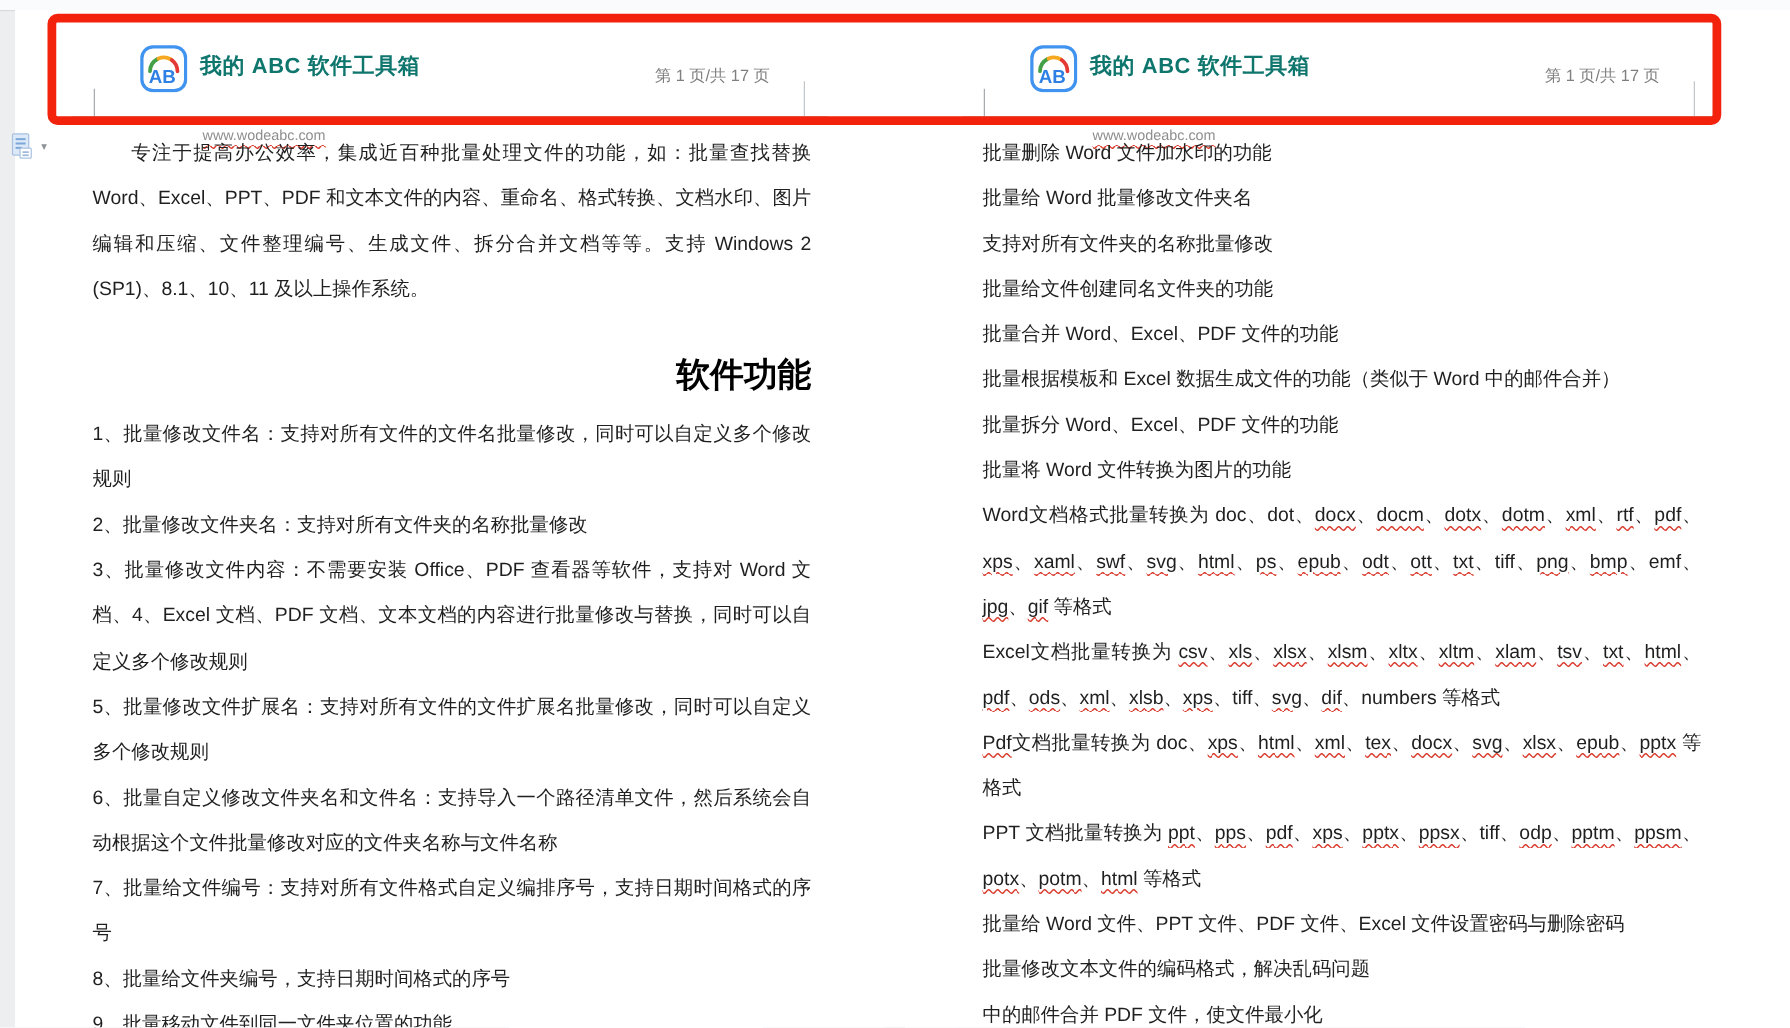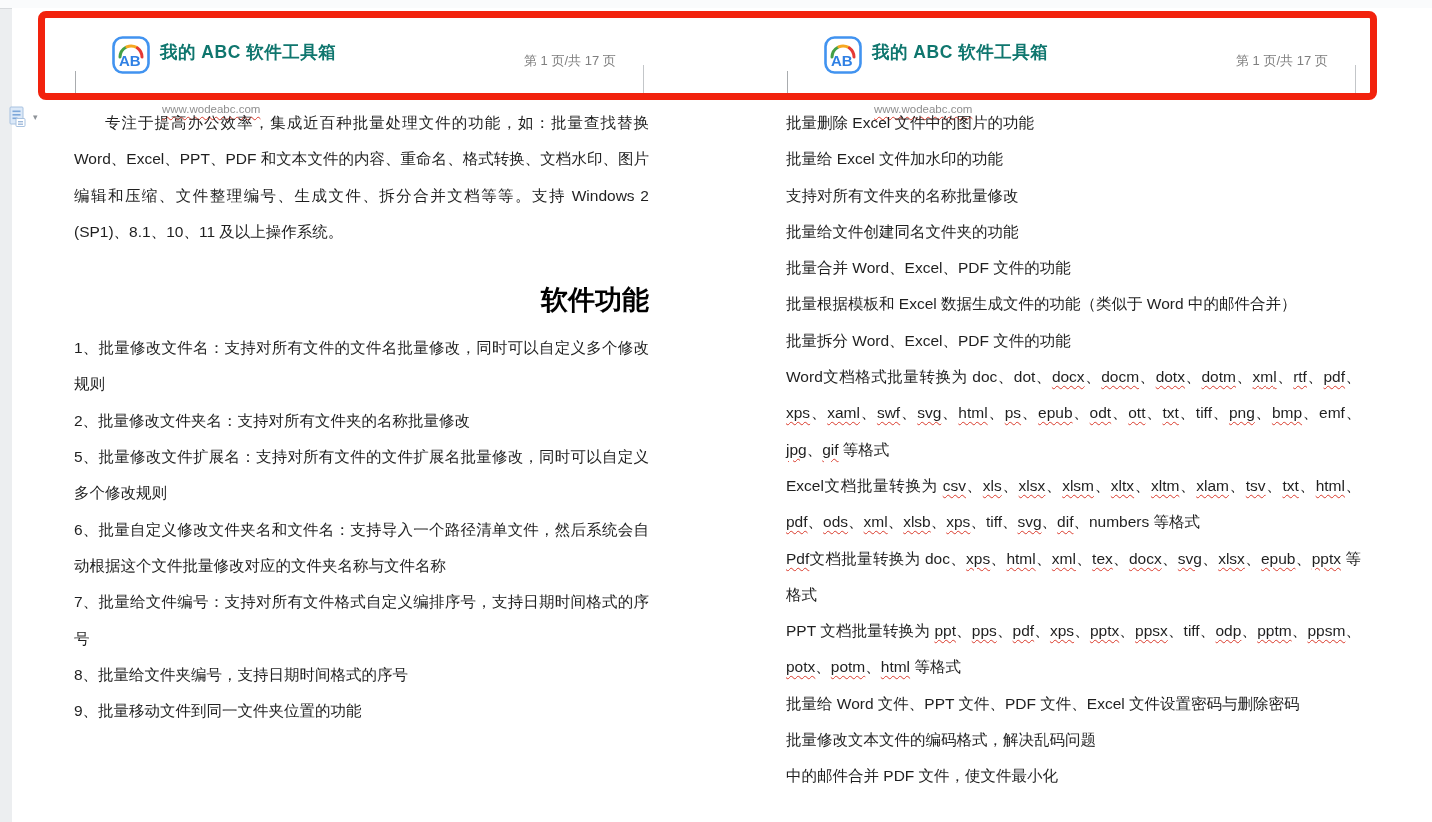--- a/index.html
+++ b/index.html
@@ -83,20 +83,21 @@
   <div class="doc-url">www.wodeabc.com</div>
   <div class="page-info">第 1 页/共 17 页</div>
   <div class="hdr-line"></div>
   <div class="hdr-tick-l"></div>
   <div class="hdr-tick-r"></div>
   <div class="content">
       <p class="body indent" style="text-indent: 31px;"><span>专注于提高办公效率，集成近百种批量处理文件的功能，如：批量查找替换 Word、Excel、PPT、PDF 和文本文件的内容、重命名、格式转换、文档水印、图片编辑和压缩、文件整理编号、生成文件、拆分合并文档等等。支持 Windows 2 (SP1)、8.1、10、11 及以上操作系统。</span></p>
       <h2><span>软件功能</span></h2>
       <p class="body"><span>1、批量修改文件名：支持对所有文件的文件名批量修改，同时可以自定义多个修改规则</span></p>
       <p class="body"><span>2、批量修改文件夹名：支持对所有文件夹的名称批量修改</span></p>
+      <p class="body"><span>3、批量修改文件内容：不需要安装 Office、PDF 查看器等软件，支持对 Word 文档、4、Excel 文档、PDF 文档、文本文档的内容进行批量修改与替换，同时可以自定义多个修改规则</span></p>
       <p class="body"><span>5、批量修改文件扩展名：支持对所有文件的文件扩展名批量修改，同时可以自定义多个修改规则</span></p>
       <p class="body"><span>6、批量自定义修改文件夹名和文件名：支持导入一个路径清单文件，然后系统会自动根据这个文件批量修改对应的文件夹名称与文件名称</span></p>
       <p class="body"><span>7、批量给文件编号：支持对所有文件格式自定义编排序号，支持日期时间格式的序号</span></p>
       <p class="body"><span>8、批量给文件夹编号，支持日期时间格式的序号</span></p>
       <p class="body"><span>9、批量移动文件到同一文件夹位置的功能</span></p>
     </div>
 </div>
 
 <div class="page page-right">
   <svg class="logo" viewBox="0 0 38 38">
@@ -106,27 +107,28 @@
     <path d="M25.4 12 A 11.5 11.5 0 0 1 30 21" fill="none" stroke="#e53935" stroke-width="3" stroke-linecap="round"></path>
     <text x="7" y="30" font-size="15" font-weight="bold" fill="#2f80e4" font-family="Liberation Sans, sans-serif">AB</text>
   </svg>
   <div class="doc-title">我的 ABC 软件工具箱</div>
   <div class="doc-url">www.wodeabc.com</div>
   <div class="page-info">第 1 页/共 17 页</div>
   <div class="hdr-line"></div>
   <div class="hdr-tick-l"></div>
   <div class="hdr-tick-r"></div>
   <div class="content">
-      <p class="body"><span>批量删除 Excel 文件中的图片的功能</span></p>
-      <p class="body"><span>批量给 Excel 文件加水印的功能</span></p>
+      <p class="body"><span>批量删除 Word 文件加水印的功能</span></p>
+      <p class="body"><span>批量给 Word 批量修改文件夹名</span></p>
       <p class="body"><span>支持对所有文件夹的名称批量修改</span></p>
       <p class="body"><span>批量给文件创建同名文件夹的功能</span></p>
       <p class="body"><span>批量合并 Word、Excel、PDF 文件的功能</span></p>
       <p class="body"><span>批量根据模板和 Excel 数据生成文件的功能（类似于 Word 中的邮件合并）</span></p>
       <p class="body"><span>批量拆分 Word、Excel、PDF 文件的功能</span></p>
+      <p class="body"><span>批量将 Word 文件转换为图片的功能</span></p>
       <p class="body"><span>Word文档格式批量转换为 doc、dot、</span><span class="sq">docx</span><span>、</span><span class="sq">docm</span><span>、</span><span class="sq">dotx</span><span>、</span><span class="sq">dotm</span><span>、</span><span class="sq">xml</span><span>、</span><span class="sq">rtf</span><span>、</span><span class="sq">pdf</span><span>、</span><span class="sq">xps</span><span>、</span><span class="sq">xaml</span><span>、</span><span class="sq">swf</span><span>、</span><span class="sq">svg</span><span>、</span><span class="sq">html</span><span>、</span><span class="sq">ps</span><span>、</span><span class="sq">epub</span><span>、</span><span class="sq">odt</span><span>、</span><span class="sq">ott</span><span>、</span><span class="sq">txt</span><span>、tiff、</span><span class="sq">png</span><span>、</span><span class="sq">bmp</span><span>、emf、</span><span class="sq">jpg</span><span>、</span><span class="sq">gif</span><span> 等格式</span></p>
       <p class="body"><span>Excel文档批量转换为 </span><span class="sq">csv</span><span>、</span><span class="sq">xls</span><span>、</span><span class="sq">xlsx</span><span>、</span><span class="sq">xlsm</span><span>、</span><span class="sq">xltx</span><span>、</span><span class="sq">xltm</span><span>、</span><span class="sq">xlam</span><span>、</span><span class="sq">tsv</span><span>、</span><span class="sq">txt</span><span>、</span><span class="sq">html</span><span>、</span><span class="sq">pdf</span><span>、</span><span class="sq">ods</span><span>、</span><span class="sq">xml</span><span>、</span><span class="sq">xlsb</span><span>、</span><span class="sq">xps</span><span>、tiff、</span><span class="sq">svg</span><span>、</span><span class="sq">dif</span><span>、numbers 等格式</span></p>
       <p class="body"><span class="sq">Pdf</span><span>文档批量转换为 doc、</span><span class="sq">xps</span><span>、</span><span class="sq">html</span><span>、</span><span class="sq">xml</span><span>、</span><span class="sq">tex</span><span>、</span><span class="sq">docx</span><span>、</span><span class="sq">svg</span><span>、</span><span class="sq">xlsx</span><span>、</span><span class="sq">epub</span><span>、</span><span class="sq">pptx</span><span> 等格式</span></p>
       <p class="body"><span>PPT 文档批量转换为 </span><span class="sq">ppt</span><span>、</span><span class="sq">pps</span><span>、</span><span class="sq">pdf</span><span>、</span><span class="sq">xps</span><span>、</span><span class="sq">pptx</span><span>、</span><span class="sq">ppsx</span><span>、tiff、</span><span class="sq">odp</span><span>、</span><span class="sq">pptm</span><span>、</span><span class="sq">ppsm</span><span>、</span><span class="sq">potx</span><span>、</span><span class="sq">potm</span><span>、</span><span class="sq">html</span><span> 等格式</span></p>
       <p class="body"><span>批量给 Word 文件、PPT 文件、PDF 文件、Excel 文件设置密码与删除密码</span></p>
       <p class="body"><span>批量修改文本文件的编码格式，解决乱码问题</span></p>
       <p class="body"><span>中的邮件合并 PDF 文件，使文件最小化</span></p>
     </div>
 </div>
 

